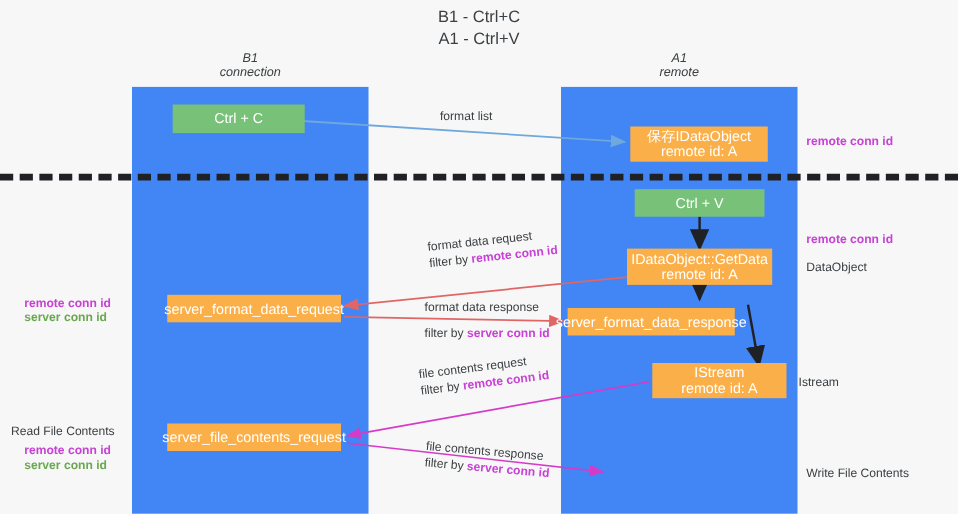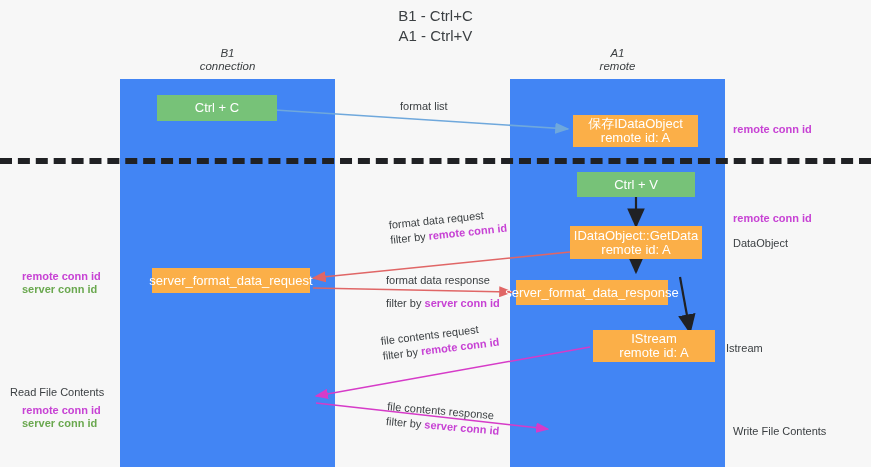--- a/index.html
+++ b/index.html
@@ -171,20 +171,21 @@
   <div class="node orange" style="left:570px; top:226px; width:132px; height:33px;">IDataObject::GetData
 remote id: A</div>
 
   <div class="node orange" style="left:152px; top:268px; width:158px; height:25px;">server_format_data_request</div>
 
   <div class="node orange" style="left:516px; top:280px; width:152px; height:25px;">server_format_data_response</div>
 
   <div class="node orange" style="left:593px; top:330px; width:122px; height:32px;">IStream
 remote id: A</div>
 
+  <div class="node orange" style="left:152px; top:385px; width:158px; height:25px;">server_file_contents_request</div>
 
 
   <div class="edge-label" style="left:400px; top:99px;">
     <span>format list</span>
   </div>
 
   <div class="edge-label" style="left:388px; top:218px; transform:rotate(-6deg); transform-origin:left top;">
     <div>format data request</div>
     <div><span>filter by </span><span class="hl-purple">remote conn id</span></div>
   </div>

